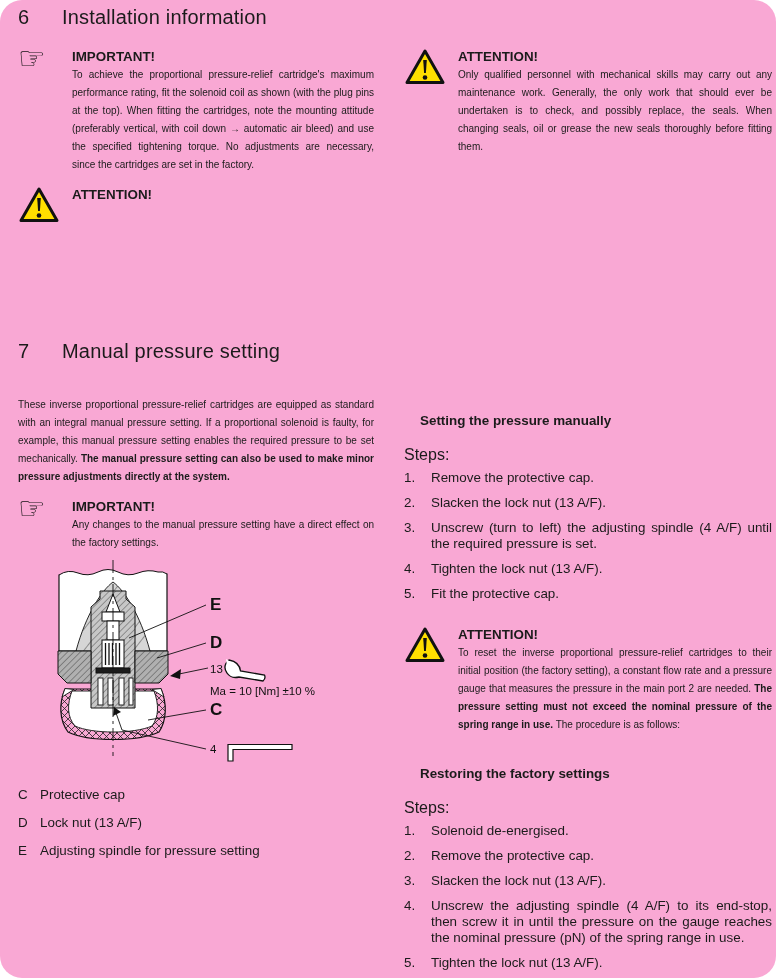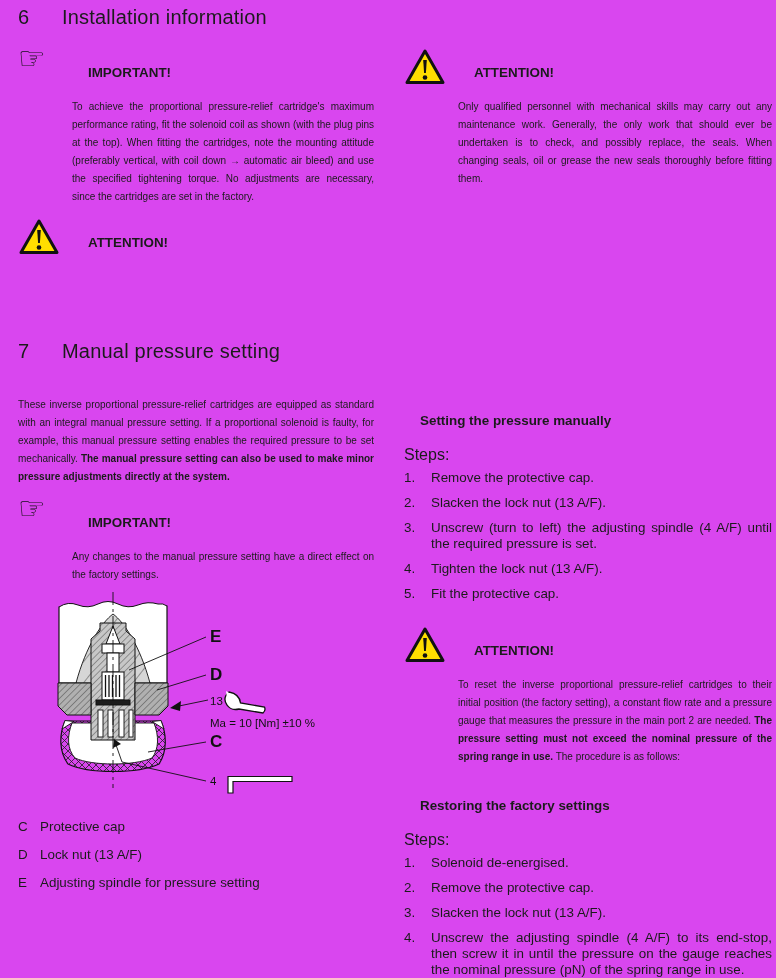--- a/index.html
+++ b/index.html
@@ -1,26 +1,26 @@
 <!DOCTYPE html>
 <html><head>
 <meta charset="utf-8">
 <style>
   html,body{margin:0;padding:0;background:#fff;}
-  .page{position:relative;width:776px;height:978px;background:#d946ef;overflow:hidden;
-        font-family:"Liberation Sans",sans-serif;color:#1b1b1b;}
+  .page{position:relative;width:776px;height:978px;background:#f9a8d4;overflow:hidden;
+        font-family:"Liberation Sans",sans-serif;color:#1b1b1b;border-radius:22px;}
   .h1{position:absolute;font-size:20px;font-weight:400;letter-spacing:.2px;white-space:nowrap;}
   .h1 .hnum{display:inline-block;width:44px;}
   .col{position:absolute;}
   p.body{margin:0;font-size:10px;line-height:18px;text-align:justify;}
   .b{font-weight:bold;}
   .notice{display:flex;align-items:flex-start;}
   .notice-icon{width:54px;flex:none;}
   .hand-glyph{font-size:31px;line-height:26px;color:#111;display:block;margin-top:-2px;}
-  .notice-title{font-weight:bold;font-size:13.4px;line-height:18px;margin:16px;}
+  .notice-title{font-weight:bold;font-size:13.4px;line-height:18px;margin:0;}
   .subhead{font-weight:bold;font-size:13.4px;line-height:18px;margin:16px;}
   .steps-label{font-size:16px;line-height:18px;margin-top:4px;}
   .steps{margin-top:6px;}
   .step{display:flex;font-size:13.4px;line-height:16px;margin-bottom:9px;}
   .step-num{width:27px;flex:none;}
   .step-text{flex:1;text-align:justify;}
   .mt12{margin-top:12px;} .mt24{margin-top:24px;} .mt31{margin-top:31px;}
   .diagram{margin:6px 0 0 22px;width:350px;height:222px;}
   .legend{margin-top:2px;}
   .legend-row{display:flex;font-size:13.4px;line-height:17px;margin-bottom:11px;}

